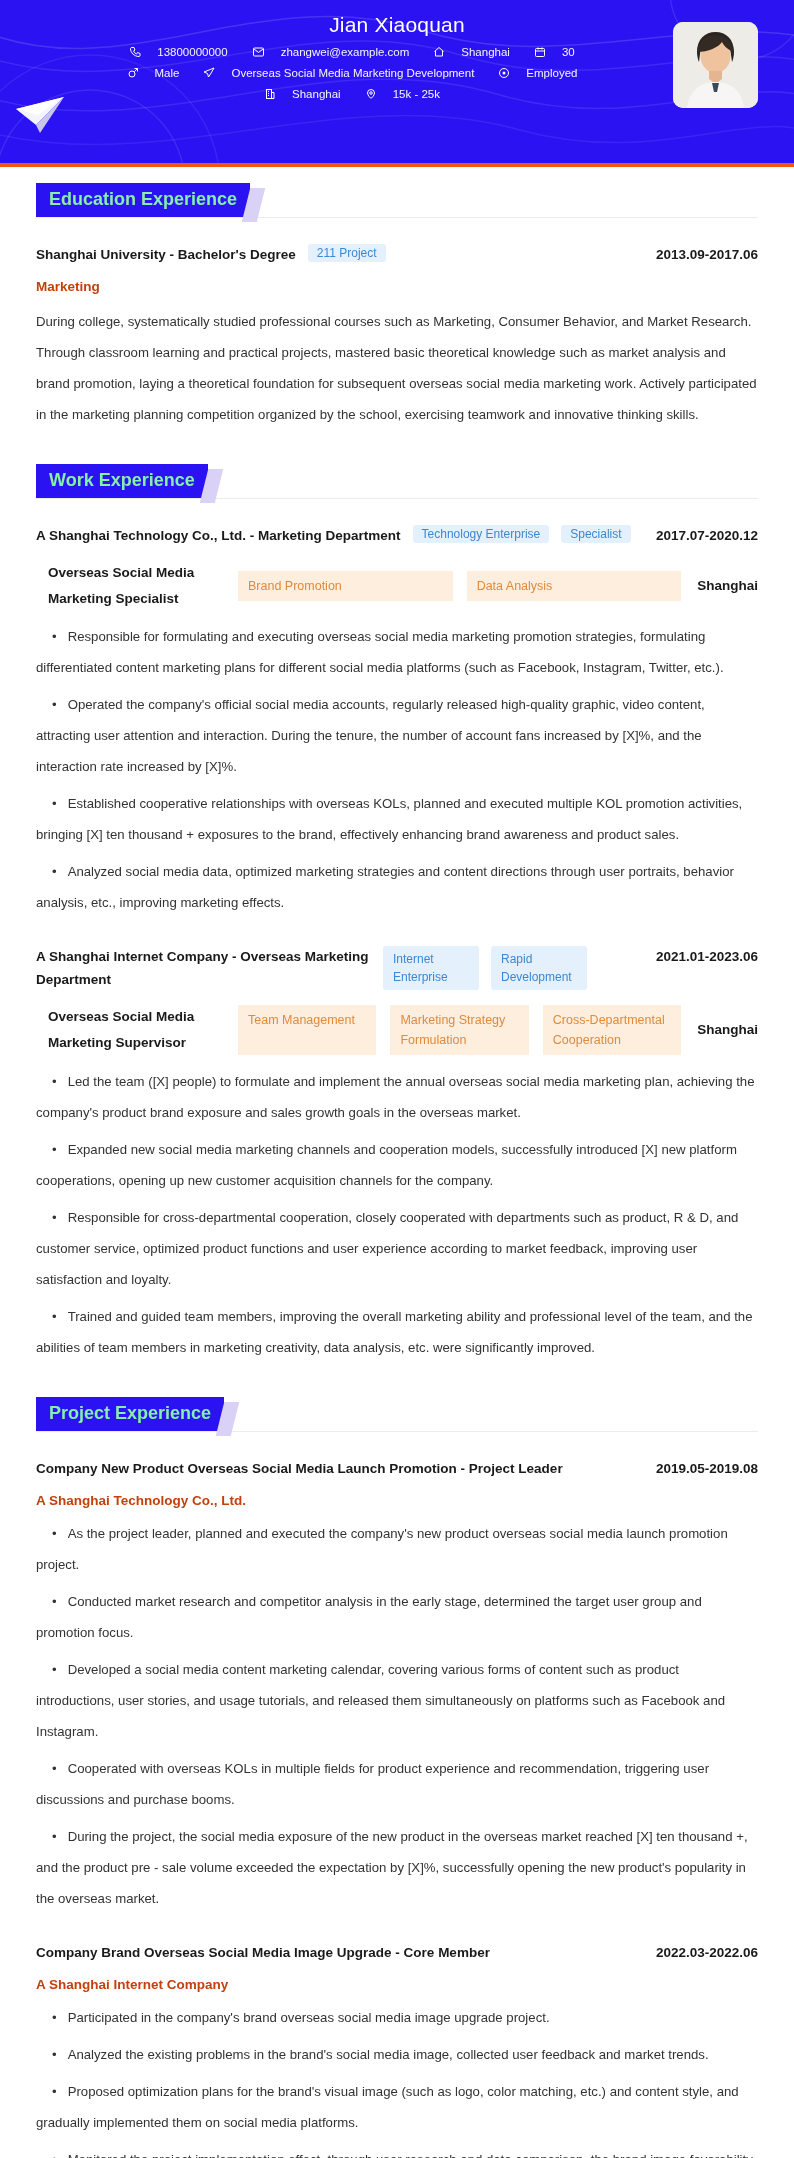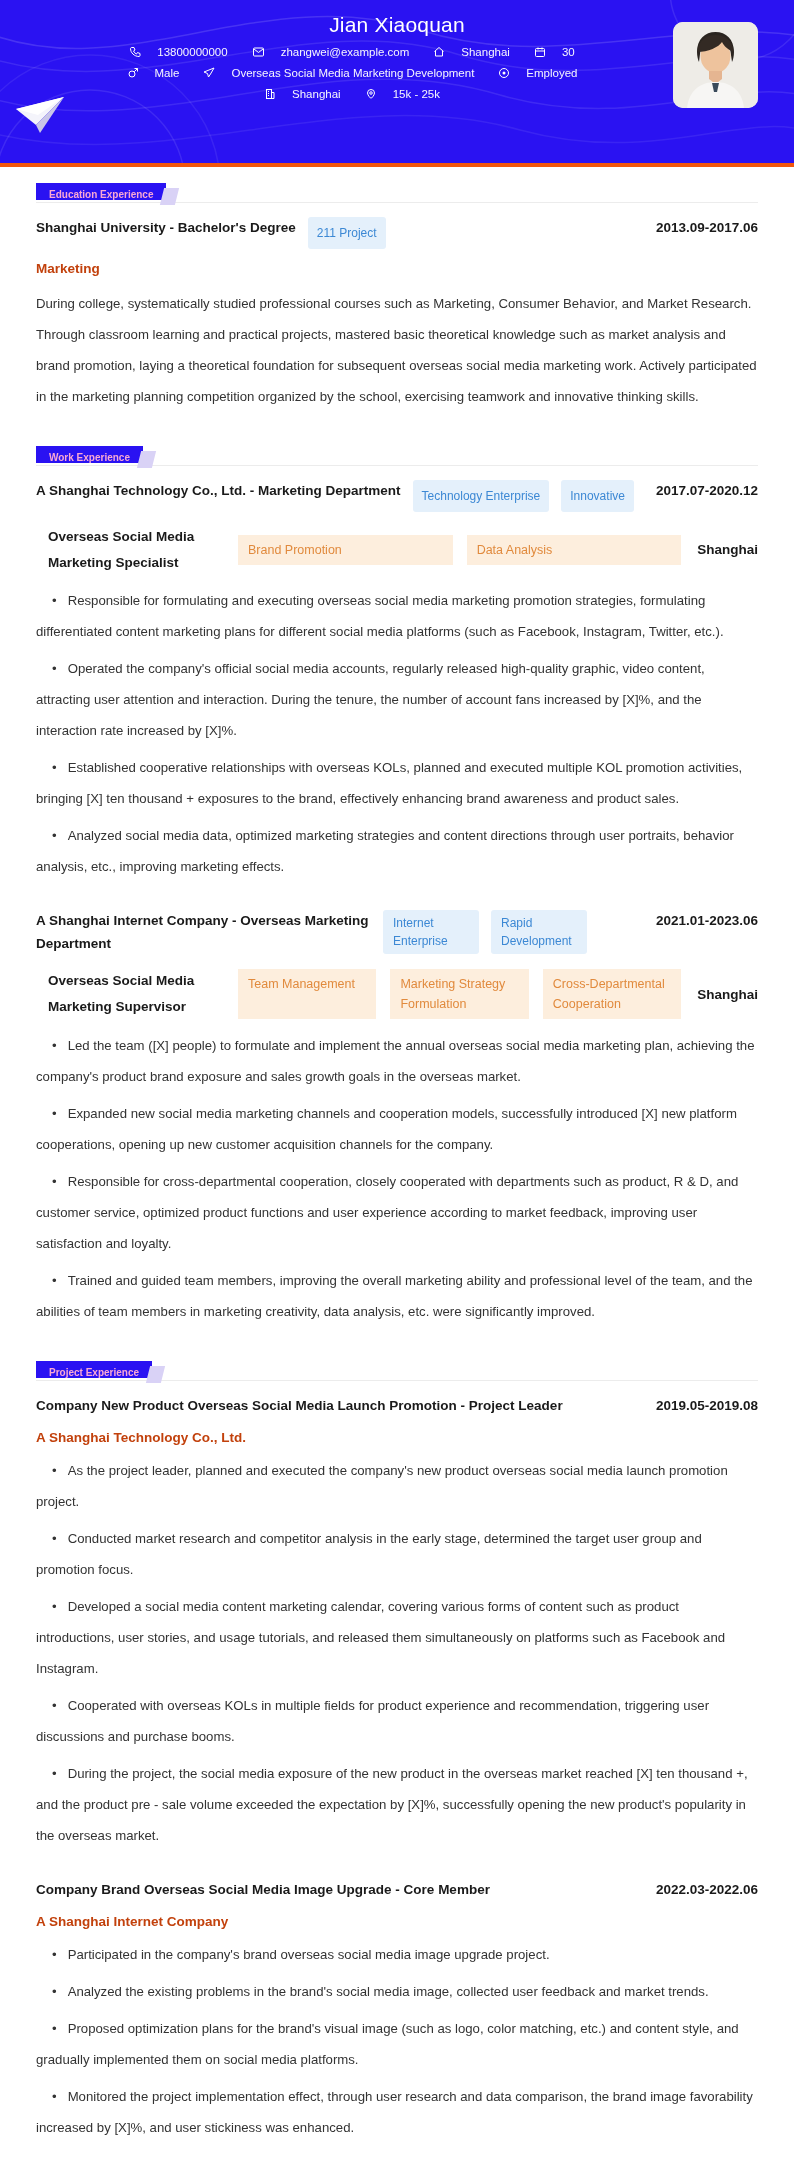--- a/index.html
+++ b/index.html
@@ -42,41 +42,41 @@
     overflow:hidden; background:#efece8;
   }
   .plane { position:absolute; left:14px; bottom:28px; }
   
   .section { margin:0 36px; }
   .section.first { margin-top:16px; }
   .section { margin-top:34px; }
   .section-header { position:relative; border-bottom:1px solid #ececec; }
   .badge {
     position:relative; display:inline-block; z-index:1;
-    background:#2a12f2; color:#f9a8d4;
-    font-weight:bold; font-size:10px;
-    padding:6px 13px 0;
+    background:#2a12f2; color:#86efac;
+    font-weight:bold; font-size:18px;
+    padding:6px 13px 7px;
   }
   .badge::after {
     content:""; position:absolute; z-index:-1;
     top:5px; right:-11px; width:15px; height:100%;
     background:#d9d2f6; transform:skewX(-14deg);
   }
   
   .entry-head {
     display:flex; justify-content:space-between; align-items:flex-start;
-    margin-top:14px; 
+    margin-top:26px; 
   }
   .ehleft { display:flex; align-items:flex-start; gap:12px; }
   .etitle { font-weight:bold; font-size:13.5px; color:#1a1a1a; line-height:1.7; }
   .etitle.narrow { max-width:335px; }
   .tag {
     background:#e4f0fb; color:#3c88d4;
     font-size:12px; line-height:1.5;
-    padding:7px 9px; border-radius:3px; white-space:nowrap;
+    padding:0 9px; border-radius:3px; white-space:nowrap;
   }
   .tag.wrap { white-space:normal; max-width:96px; padding:4px 10px; }
   .date { font-weight:bold; font-size:13.5px; color:#1a1a1a; white-space:nowrap; line-height:1.7; }
   .skills-row {
     display:flex; justify-content:space-between; align-items:center;
     margin-top:12px; gap:10px;margin-left:12px;
   }
   .position { font-weight:bold; font-size:13.5px; color:#1a1a1a; max-width:180px; line-height:1.9; flex:0 0 auto; width:180px; }
   .skills { display:flex; flex:1; gap:14px; margin-right:6px; }
   .skill {
@@ -215,21 +215,21 @@
 <div class="section">
   <div class="section-header">
     <span class="badge">Work Experience</span>
   </div>
 
   <div>
     <div class="entry-head">
       <div class="ehleft">
         <span class="etitle">A Shanghai Technology Co., Ltd. - Marketing Department</span>
         <span class="tag">Technology Enterprise</span>
-        <span class="tag">Innovative</span>
+        <span class="tag">Specialist</span>
       </div>
       <span class="date">2017.07-2020.12</span>
     </div>
     <div class="skills-row">
       <span class="position">Overseas Social Media Marketing Specialist</span>
       <span class="skills">
         <span class="skill">Brand Promotion</span>
         <span class="skill">Data Analysis</span>
       </span>
       <span class="loc">Shanghai</span>

